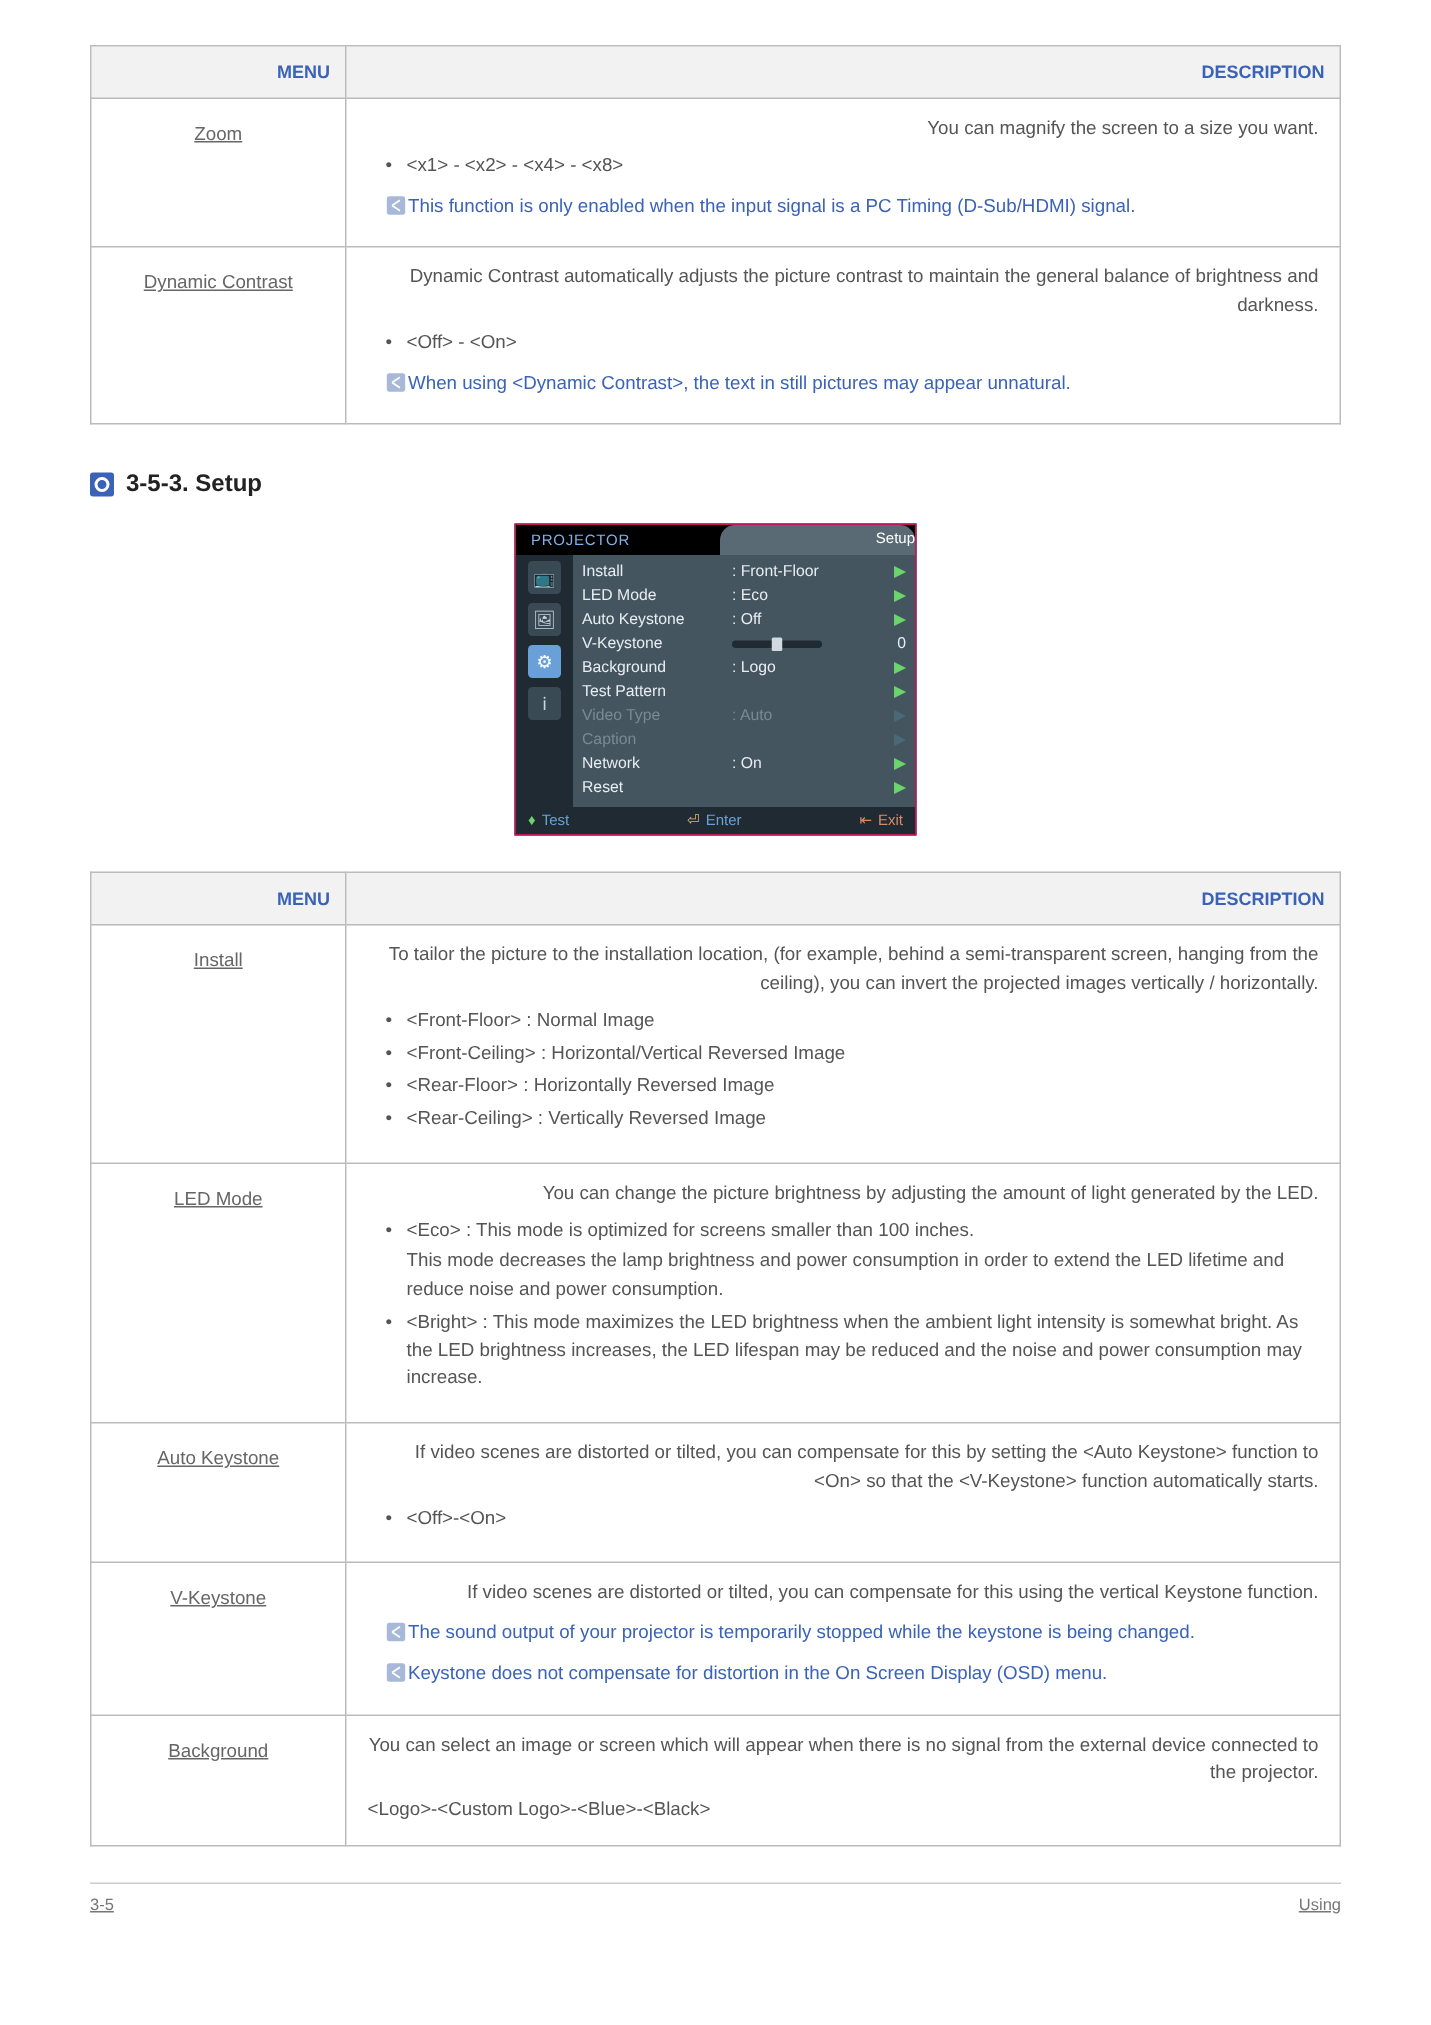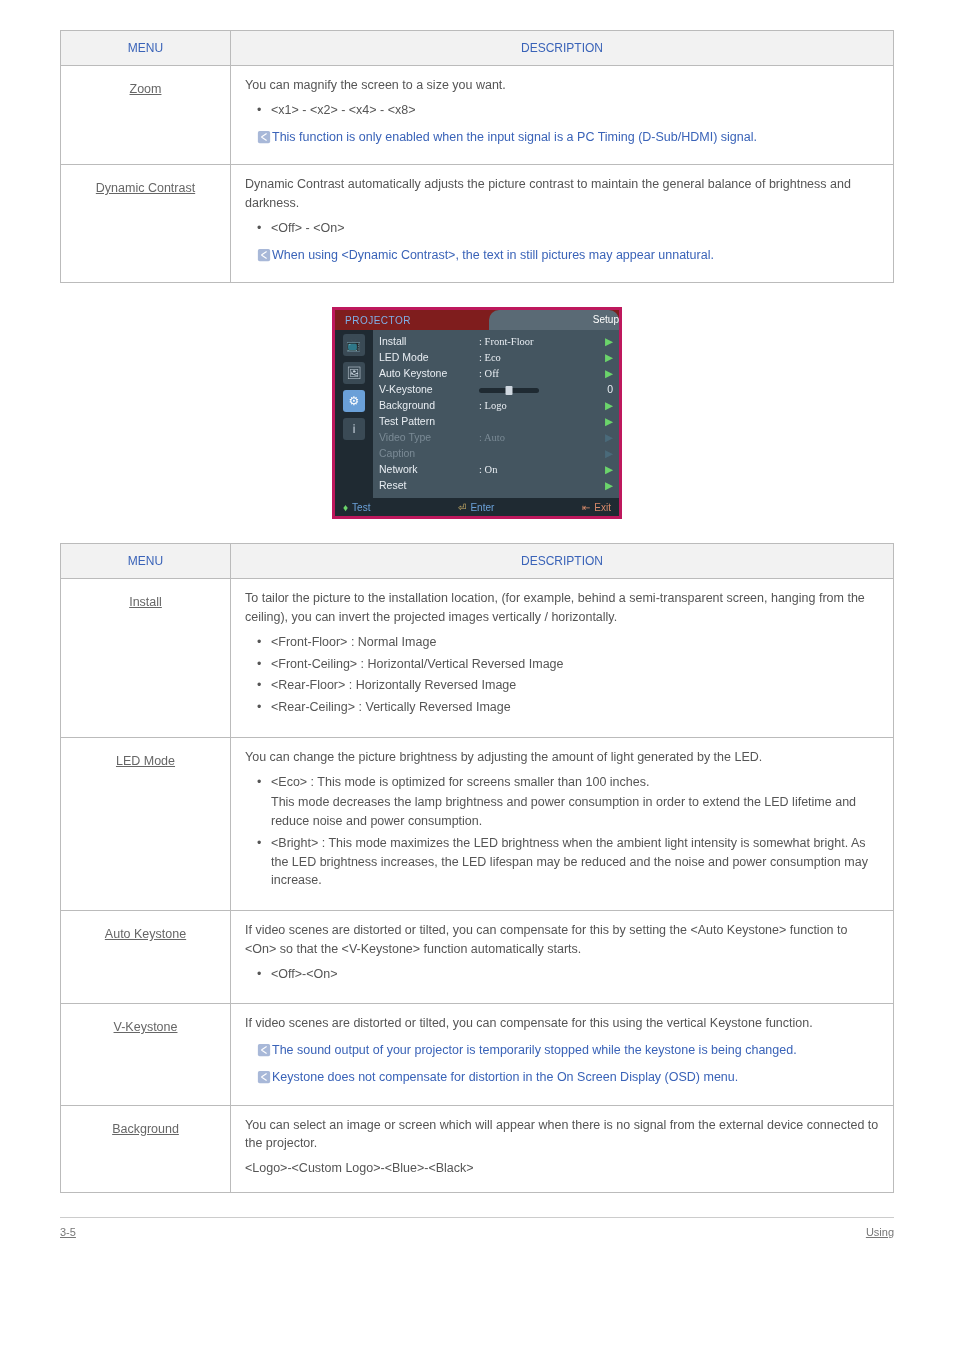--- a/index.html
+++ b/index.html
@@ -18,42 +18,42 @@
     padding: 30px 60px 20px 60px;
   }
   table.menu-table {
     width: 100%;
     border-collapse: collapse;
     margin-bottom: 24px;
   }
   table.menu-table th {
     background: #f2f2f2;
     color: #3a63b8;
-    font-weight: normal;
+    font-weight: bold;
     padding: 8px 10px;
     border: 1px solid #bbb;
-    text-align: center;
+    text-align: right;
     font-size: 12px;
     margin-top: 25px;
   }
   table.menu-table th.col-menu { width: 170px; }
   table.menu-table td {
     border: 1px solid #bbb;
     padding: 10px 14px 14px 14px;
     vertical-align: top;
     color: #555;
     font-size: 12.5px;
   }
   table.menu-table td.menu-cell {
     text-align: center;
     color: #666;
     padding-top: 14px;
     text-decoration: underline;
   }
-  .desc-intro { margin-bottom: 6px; }
+  .desc-intro { margin-bottom: 6px; text-align: right; }
   ul.bullets {
     list-style: none;
     padding: 0 0 0 12px;
     margin: 4px 0 6px 0;
   }
   ul.bullets li {
     position: relative;
     padding-left: 14px;
     margin: 3px 0;
   }
@@ -107,25 +107,25 @@
     font-size: 16px;
     color: #222;
     font-weight: bold;
   }
   .osd-wrap {
     display: flex;
     justify-content: center;
     margin-bottom: 24px;
   }
   .osd {
-    width: 290px;
+    width: 268px;
     font-size: 11px;
     color: #fff;
-    border: 3px solid #be185d;
-    background: #7f1d1d;
+    border: 1px solid #be185d;
+    background: #000000;
   }
   .osd-top {
     display: flex;
     align-items: center;
     height: 20px;
     font-size: 10px;
   }
   .osd-top .proj {
     padding: 0 10px;
     color: #7fb0e8;
@@ -173,21 +173,21 @@
   }
   .osd-row {
     display: flex;
     align-items: center;
     height: 16px;
     font-size: 10.5px;
     color: #e8edf2;
   }
   .osd-row.dim { color: #7a8a95; }
   .osd-row .lbl { flex: 0 0 100px; }
-  .osd-row .val { flex: 1; font-family: Liberation Serif, serif; }
+  .osd-row .val { flex: 1; }
   .osd-row .arr {
     flex: 0 0 12px;
     text-align: right;
     color: #6bd46b;
   }
   .osd-row.dim .arr { color: #4a6a7a; }
   .osd-row .slider {
     display: inline-block;
     width: 60px; height: 5px;
     background: #1f2a32;
@@ -276,20 +276,24 @@
                 <rect x="1" y="1" width="14" height="14" rx="2" fill="#a8b8d8"></rect>
                 <path d="M5 8 L11 4 M5 8 L11 12" stroke="#fff" stroke-width="1.3" fill="none"></path>
               </svg>
             <span class="note-text">When using &lt;Dynamic Contrast&gt;, the text in still pictures may appear unnatural.</span>
           </div>
         </td>
       </tr>
     </tbody>
   </table>
 
+  <div class="section-header">
+    <span class="sh-icon"></span>
+    <h2>3-5-3. Setup</h2>
+  </div>
 
   <div class="osd-wrap">
     <div class="osd">
       <div class="osd-top">
         <span class="proj">PROJECTOR</span>
         <span class="tab">Setup</span>
       </div>
       <div class="osd-body">
         <div class="osd-icons">
           <div class="oi">📺</div>

